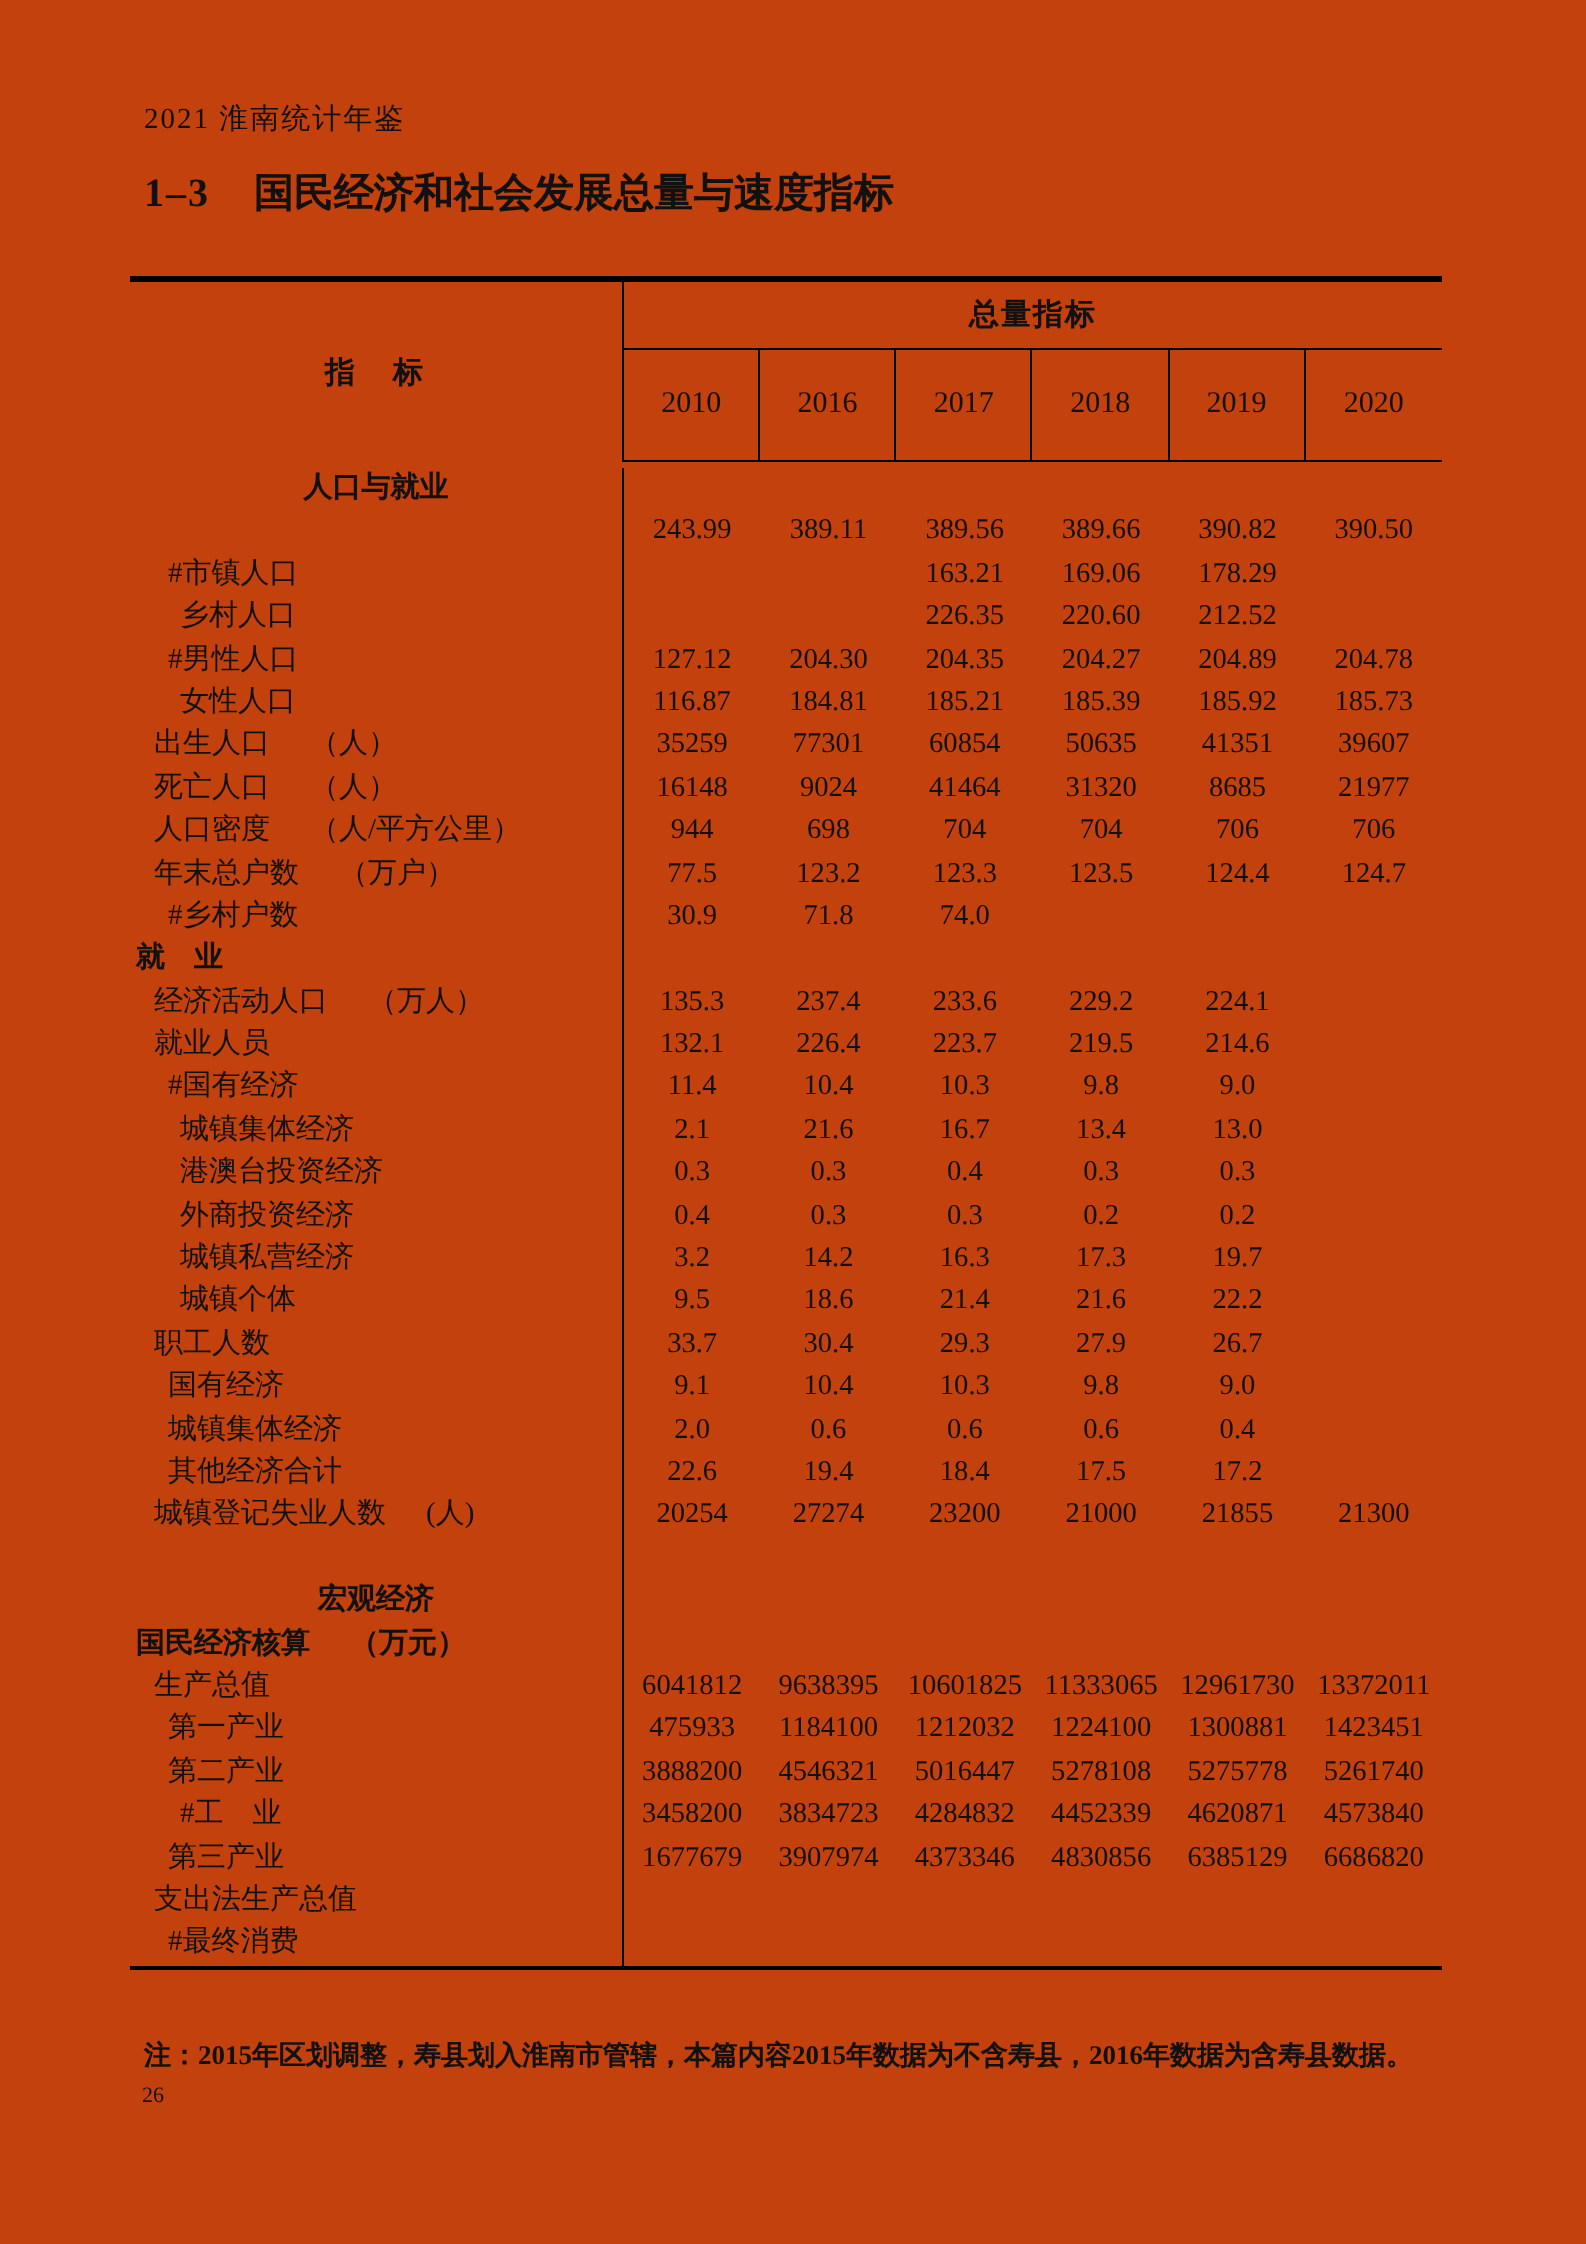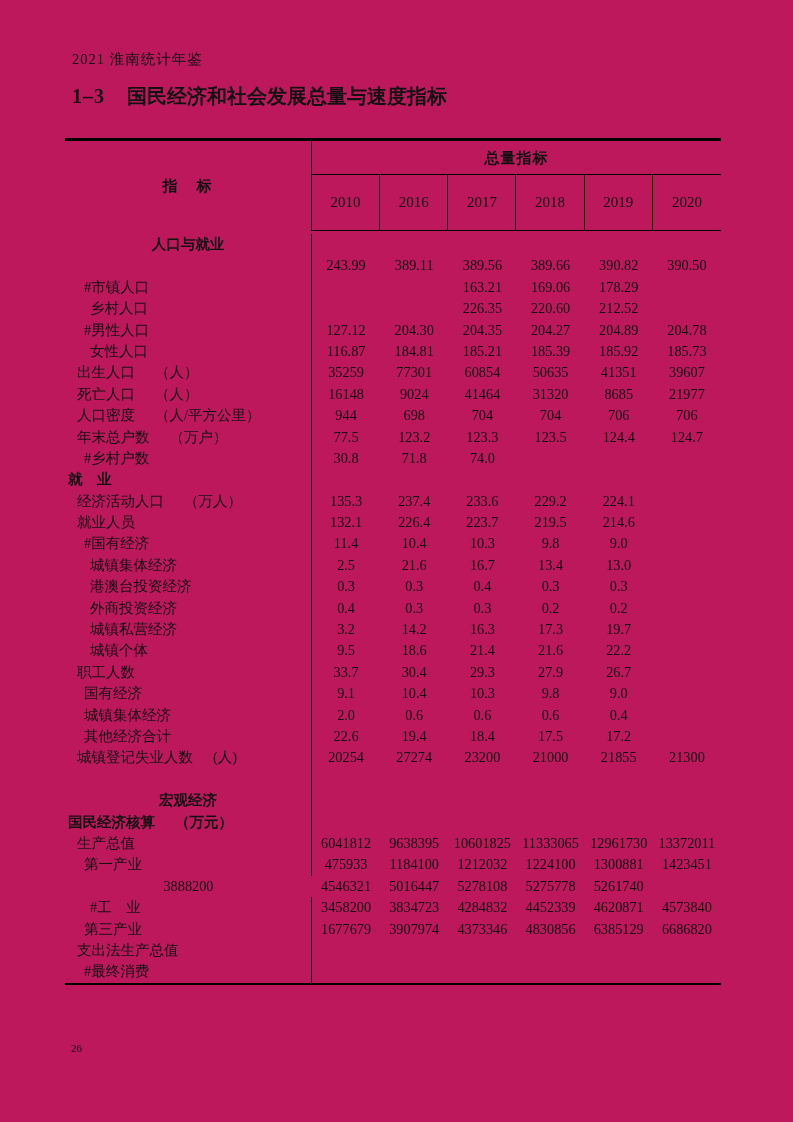--- a/index.html
+++ b/index.html
@@ -1,17 +1,17 @@
 <!DOCTYPE html>
 <html><head>
 <meta charset="utf-8">
 <style>
   html,body{margin:0;padding:0;background:#e8e8e8;}
   .page{
-    position:relative;width:793px;height:1122px;margin:0 auto;background:#be185d;
+    position:relative;width:793px;height:1122px;margin:0 auto;background:#c2410c;
     color:#111;font-family:"Liberation Serif","DejaVu Serif",serif;overflow:hidden;
   }
   .book-title{position:absolute;left:72px;top:50px;font-size:14.5px;letter-spacing:1px;}
   .main-title{position:absolute;left:72px;top:83px;font-size:20px;font-weight:bold;}
   .main-title .no{margin-right:22px;letter-spacing:1px;}
 
   .stat-table{position:absolute;left:65px;top:138px;width:656px;border-top:3px solid #000;}
   .thead{display:grid;grid-template-columns:247px 1fr;}
   .indicator-cell{
     border-right:1.5px solid #000;display:flex;align-items:center;justify-content:center;
@@ -148,21 +148,21 @@
           <div class="lcell"><span style="padding-left: 12px;">年末总户数</span><span class="unit">（万户）</span></div>
           <div class="vcell">77.5</div>
           <div class="vcell">123.2</div>
           <div class="vcell">123.3</div>
           <div class="vcell">123.5</div>
           <div class="vcell">124.4</div>
           <div class="vcell">124.7</div>
         </div>
         <div class="trow">
           <div class="lcell"><span style="padding-left: 19px;">#乡村户数</span></div>
-          <div class="vcell">30.8</div>
+          <div class="vcell">30.9</div>
           <div class="vcell">71.8</div>
           <div class="vcell">74.0</div>
           <div class="vcell"></div>
           <div class="vcell"></div>
           <div class="vcell"></div>
         </div>
         <div class="trow">
           <div class="lcell b"><span style="padding-left: 3px;">就　业</span></div>
           <div class="vcell"></div>
           <div class="vcell"></div>
@@ -193,21 +193,21 @@
           <div class="lcell"><span style="padding-left: 19px;">#国有经济</span></div>
           <div class="vcell">11.4</div>
           <div class="vcell">10.4</div>
           <div class="vcell">10.3</div>
           <div class="vcell">9.8</div>
           <div class="vcell">9.0</div>
           <div class="vcell"></div>
         </div>
         <div class="trow">
           <div class="lcell"><span style="padding-left: 25px;">城镇集体经济</span></div>
-          <div class="vcell">2.5</div>
+          <div class="vcell">2.1</div>
           <div class="vcell">21.6</div>
           <div class="vcell">16.7</div>
           <div class="vcell">13.4</div>
           <div class="vcell">13.0</div>
           <div class="vcell"></div>
         </div>
         <div class="trow">
           <div class="lcell"><span style="padding-left: 25px; text-align: right;">港澳台投资经济</span></div>
           <div class="vcell">0.3</div>
           <div class="vcell">0.3</div>
@@ -327,20 +327,21 @@
         <div class="trow">
           <div class="lcell"><span style="padding-left: 19px;">第一产业</span></div>
           <div class="vcell">475933</div>
           <div class="vcell">1184100</div>
           <div class="vcell">1212032</div>
           <div class="vcell">1224100</div>
           <div class="vcell">1300881</div>
           <div class="vcell">1423451</div>
         </div>
         <div class="trow">
+          <div class="lcell"><span style="padding-left: 19px;">第二产业</span></div>
           <div class="vcell">3888200</div>
           <div class="vcell">4546321</div>
           <div class="vcell">5016447</div>
           <div class="vcell">5278108</div>
           <div class="vcell">5275778</div>
           <div class="vcell">5261740</div>
         </div>
         <div class="trow">
           <div class="lcell"><span style="padding-left: 25px;">#工　业</span></div>
           <div class="vcell">3458200</div>
@@ -373,15 +374,16 @@
           <div class="vcell"></div>
           <div class="vcell"></div>
           <div class="vcell"></div>
           <div class="vcell"></div>
           <div class="vcell"></div>
           <div class="vcell"></div>
         </div>
       </div>
   </div>
 
+  <div class="table-note">注：2015年区划调整，寿县划入淮南市管辖，本篇内容2015年数据为不含寿县，2016年数据为含寿县数据。</div>
   <div class="page-number">26</div>
 
 </div>
 
 </body></html>

